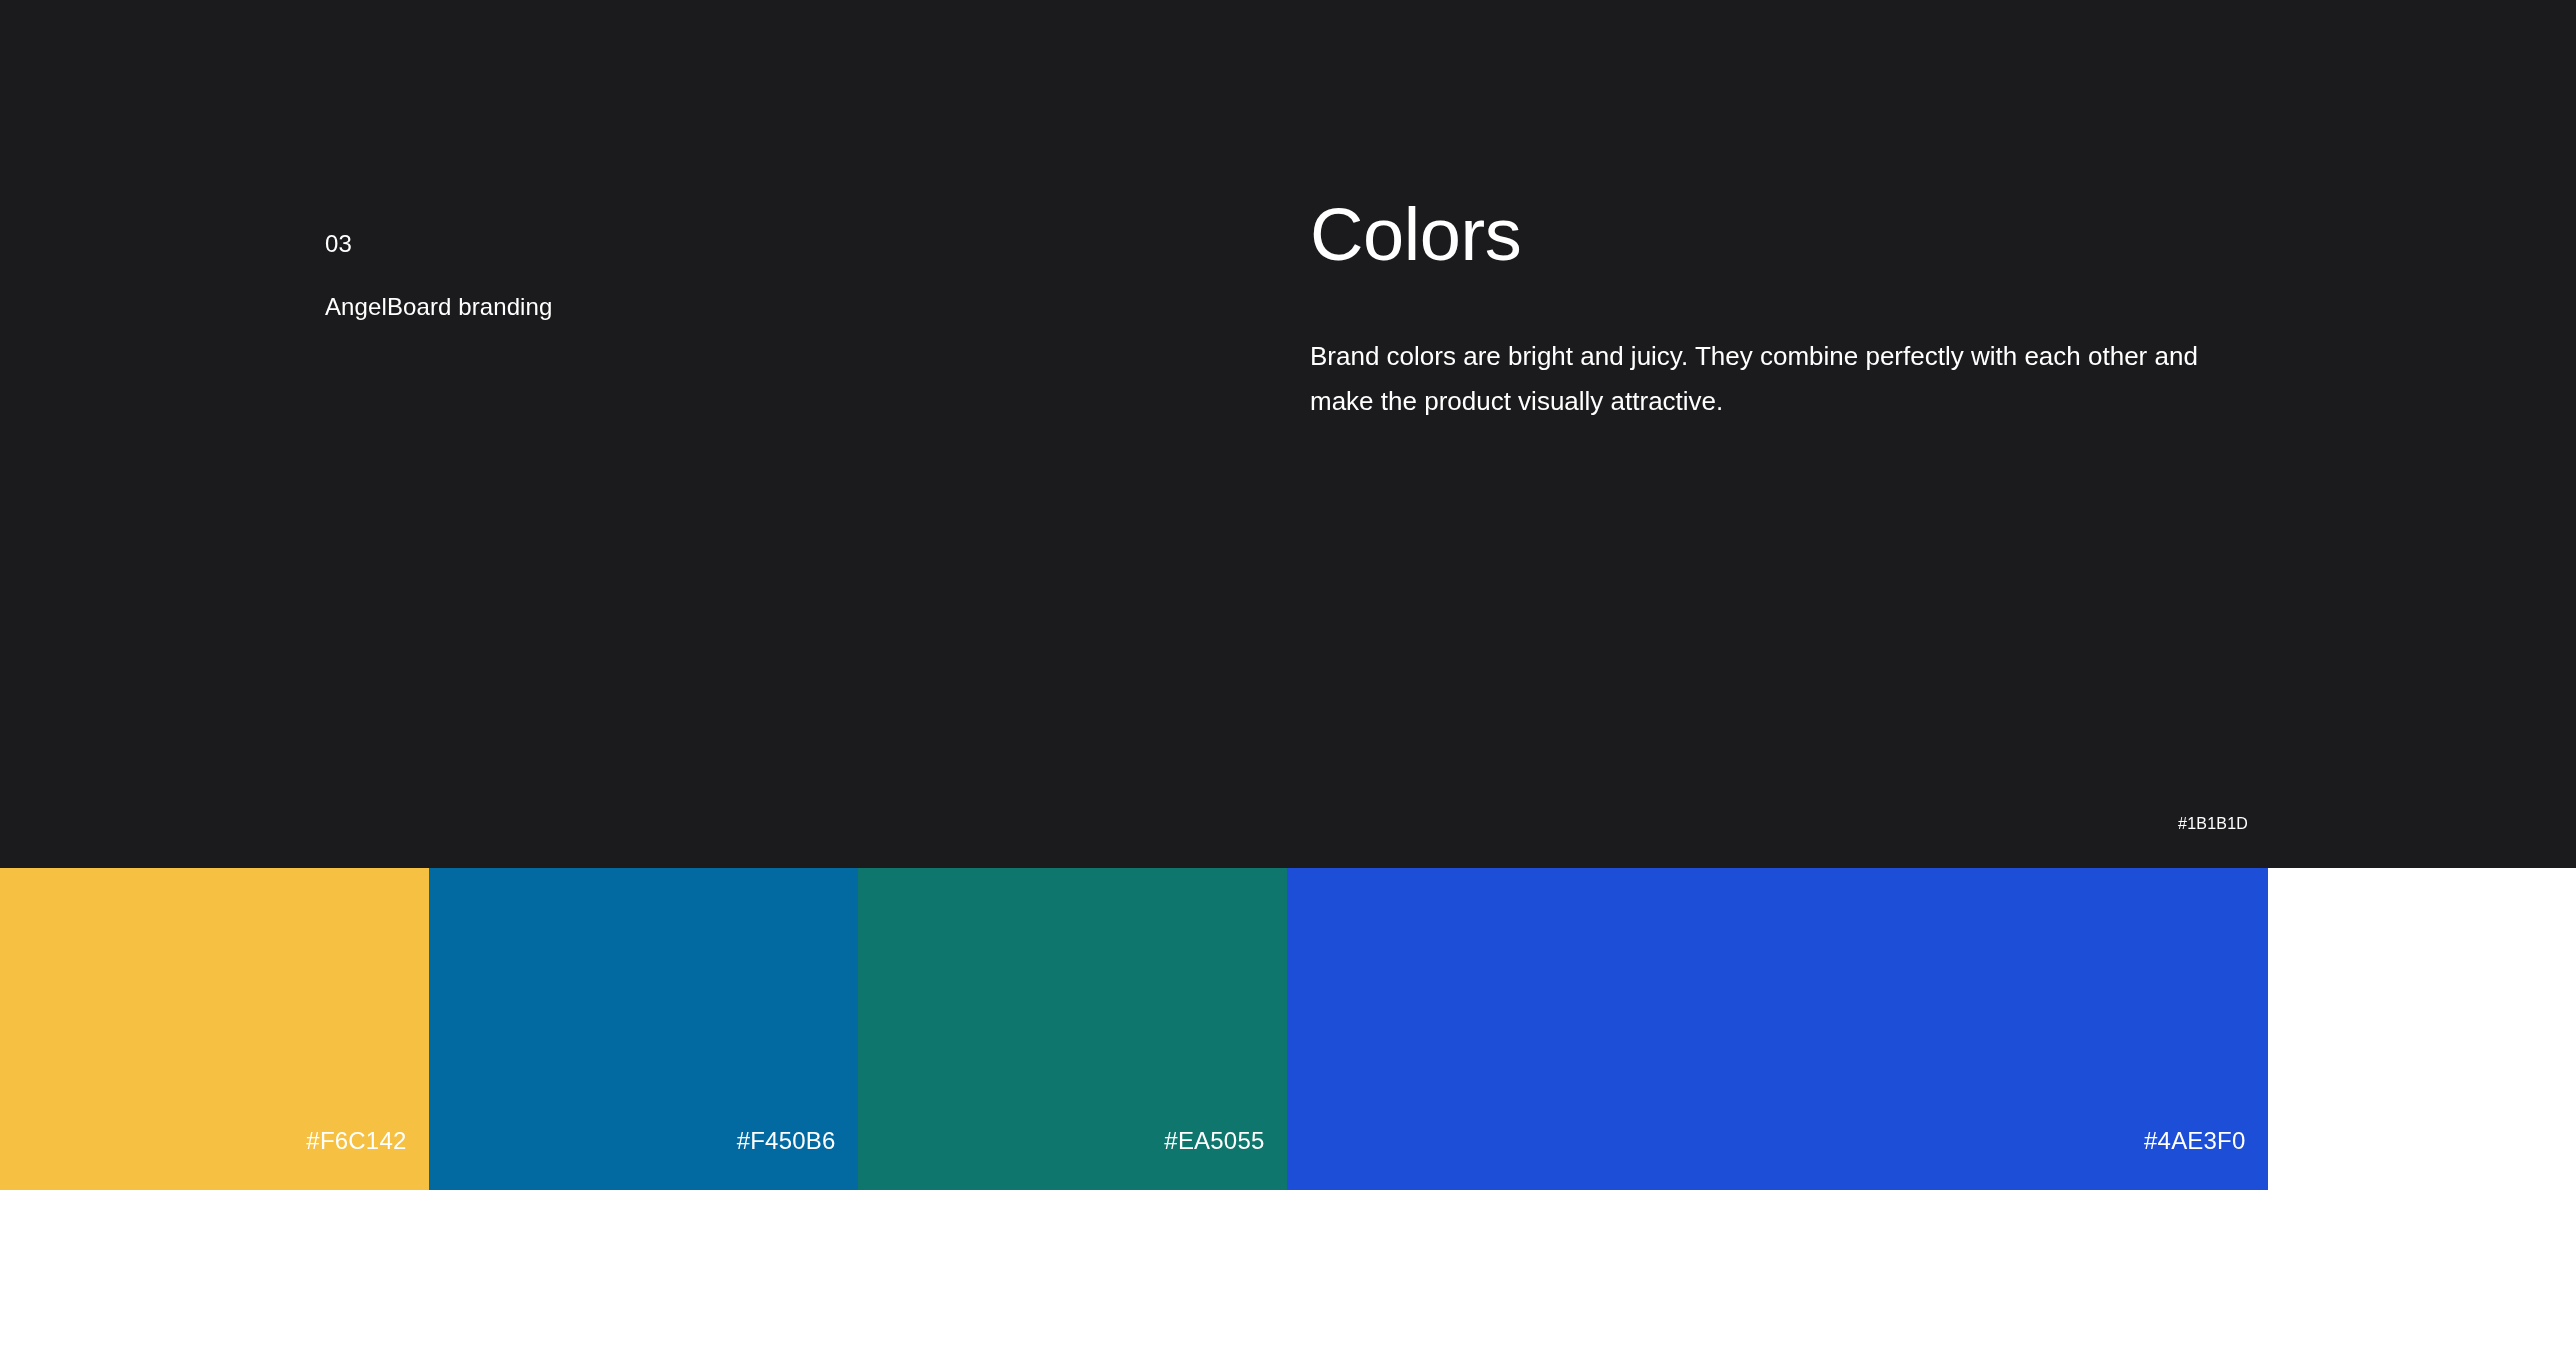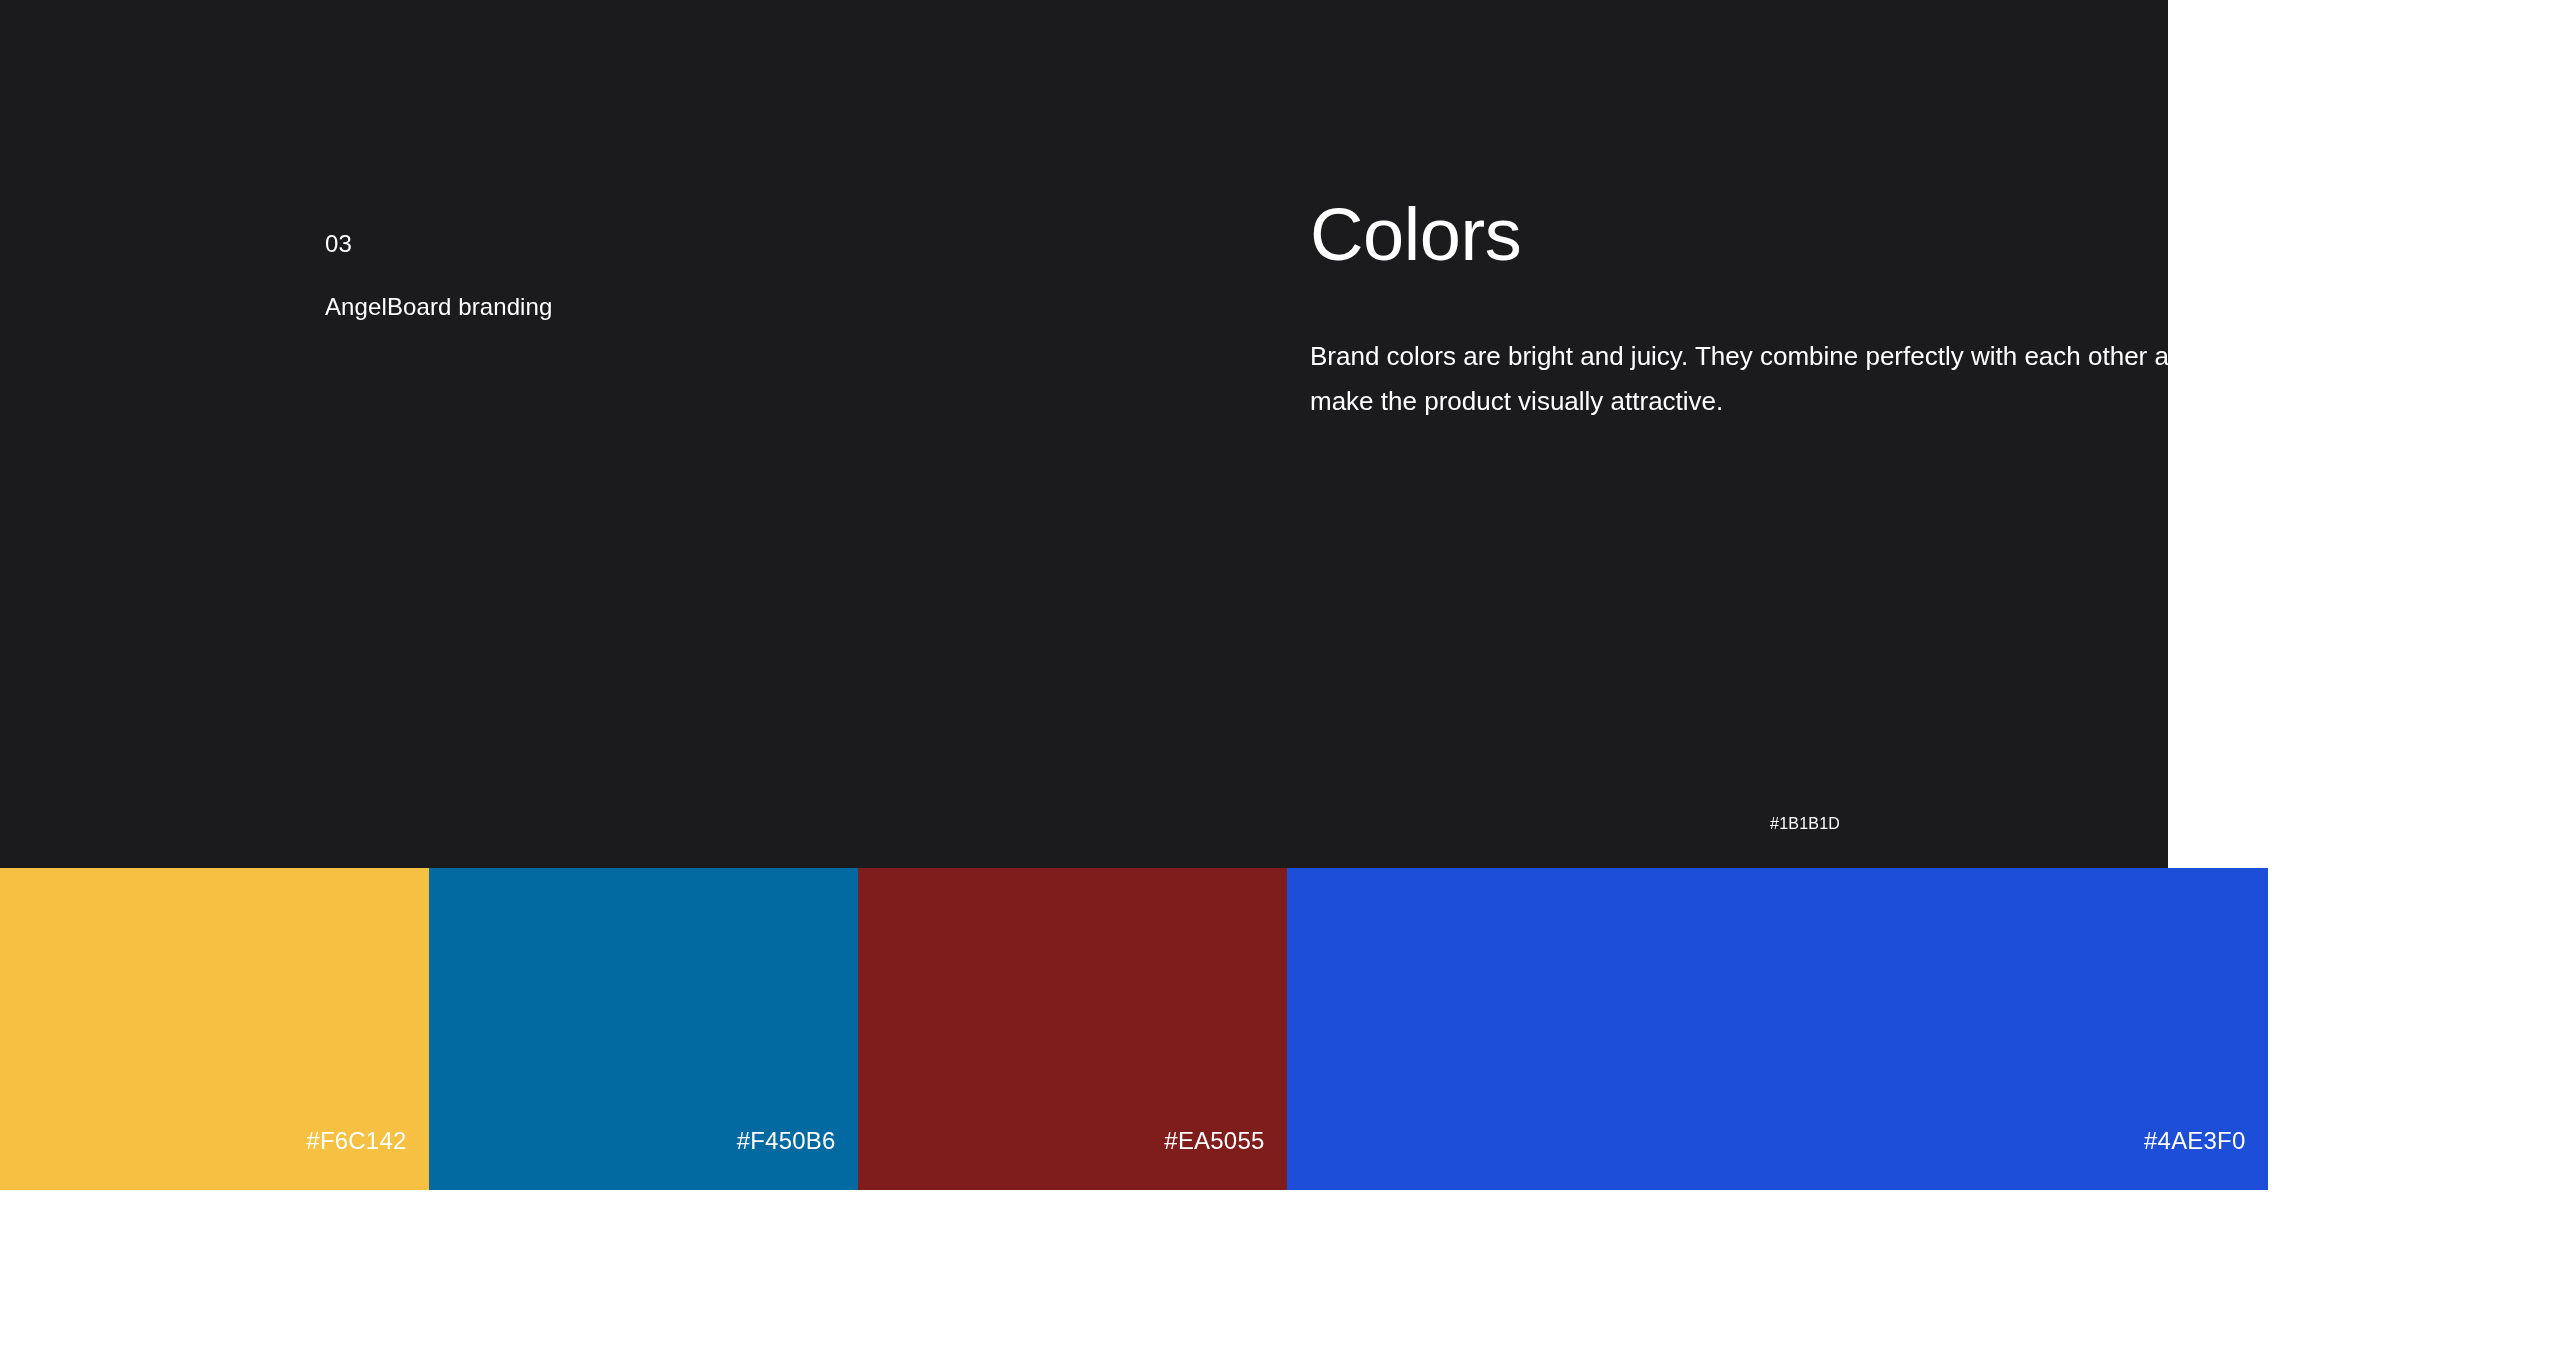--- a/index.html
+++ b/index.html
@@ -20,21 +20,21 @@
     width: 2576px;
     height: 1367px;
     background: #ffffff;
   }
 
   
   .hero {
     position: absolute;
     left: 0;
     top: 0;
-    width: 2168px;
+    width: 2576px;
     height: 868px;
     background: #1B1B1D;
   }
 
   .section-meta {
     position: absolute;
     left: 325px;
     top: 225px;
     color: #FFFFFF;
     line-height: 1.62;
@@ -143,21 +143,21 @@
     <div class="bg-hex-label">#1B1B1D</div>
   </div>
 
   <div class="swatches">
     <div class="swatch" style="background:#F6C142">
       <span class="swatch-label">#F6C142</span>
     </div>
     <div class="swatch" style="background:#0369a1">
       <span class="swatch-label">#F450B6</span>
     </div>
-    <div class="swatch" style="background:#7f1d1d">
+    <div class="swatch" style="background:#0f766e">
       <span class="swatch-label">#EA5055</span>
     </div>
     <div class="swatch" style="background:#1d4ed8">
       <span class="swatch-label">#4AE3F0</span>
     </div>
   </div>
 
   <div class="footer-space"></div>
 
 </div>

